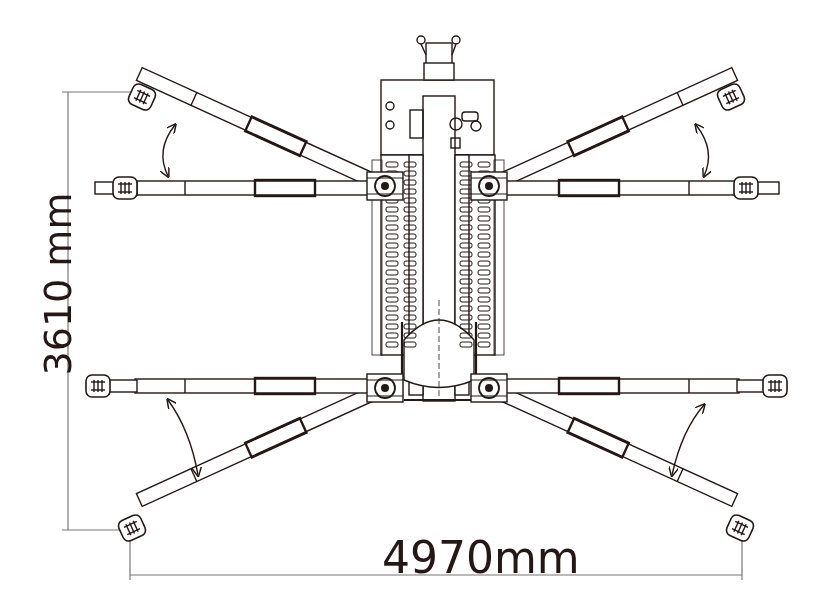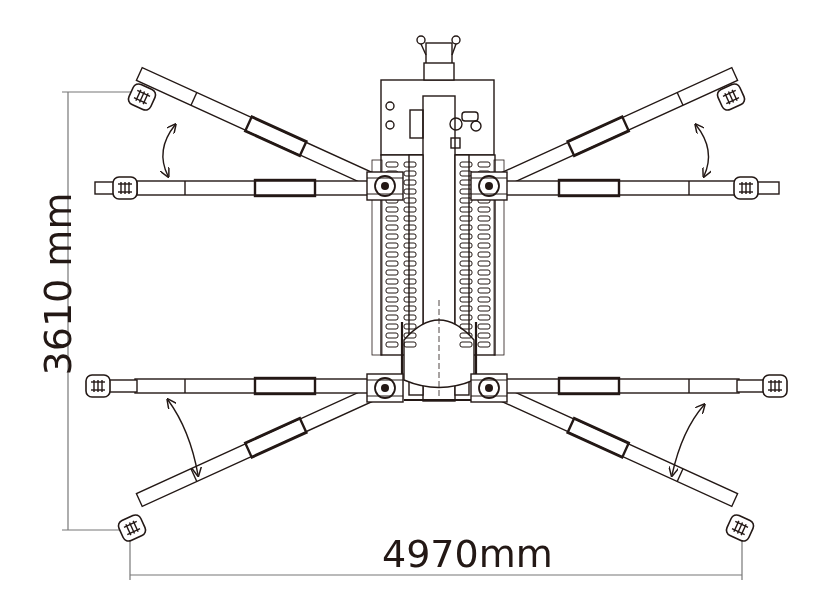--- a/index.html
+++ b/index.html
@@ -1,19 +1,19 @@
 <!DOCTYPE html>
 <html><head>
 <meta charset="utf-8">
 <style>
   html, body { margin:0; padding:0; background:#ffffff; }
   body { width:832px; height:599px; position:relative; overflow:hidden; font-family:"Liberation Sans", sans-serif; }
   #drawing { position:absolute; left:0; top:0; }
   .dim-label { position:absolute; color:#231815; font-family:"DejaVu Sans", sans-serif; font-weight:normal; white-space:nowrap; }
-  #dim-h { left:382px; top:532px; font-size:38px; letter-spacing:0px; }
+  #dim-h { left:382px; top:532px; font-size:44px; letter-spacing:0px; }
   #dim-v { left:-52px; top:262px; font-size:38px; transform:rotate(-90deg); transform-origin:center center; width:220px; text-align:center; }
 </style>
 </head>
 <body>
 
 <svg id="drawing" width="832" height="599" viewBox="0 0 832 599" xmlns="http://www.w3.org/2000/svg">
   <defs>
     <marker id="ah" viewBox="0 0 10 10" refX="8" refY="5" markerWidth="7" markerHeight="7" orient="auto-start-reverse">
       <path d="M0,0 L10,5 L0,10" fill="none" stroke="#231815" stroke-width="1.5"></path>
     </marker>

